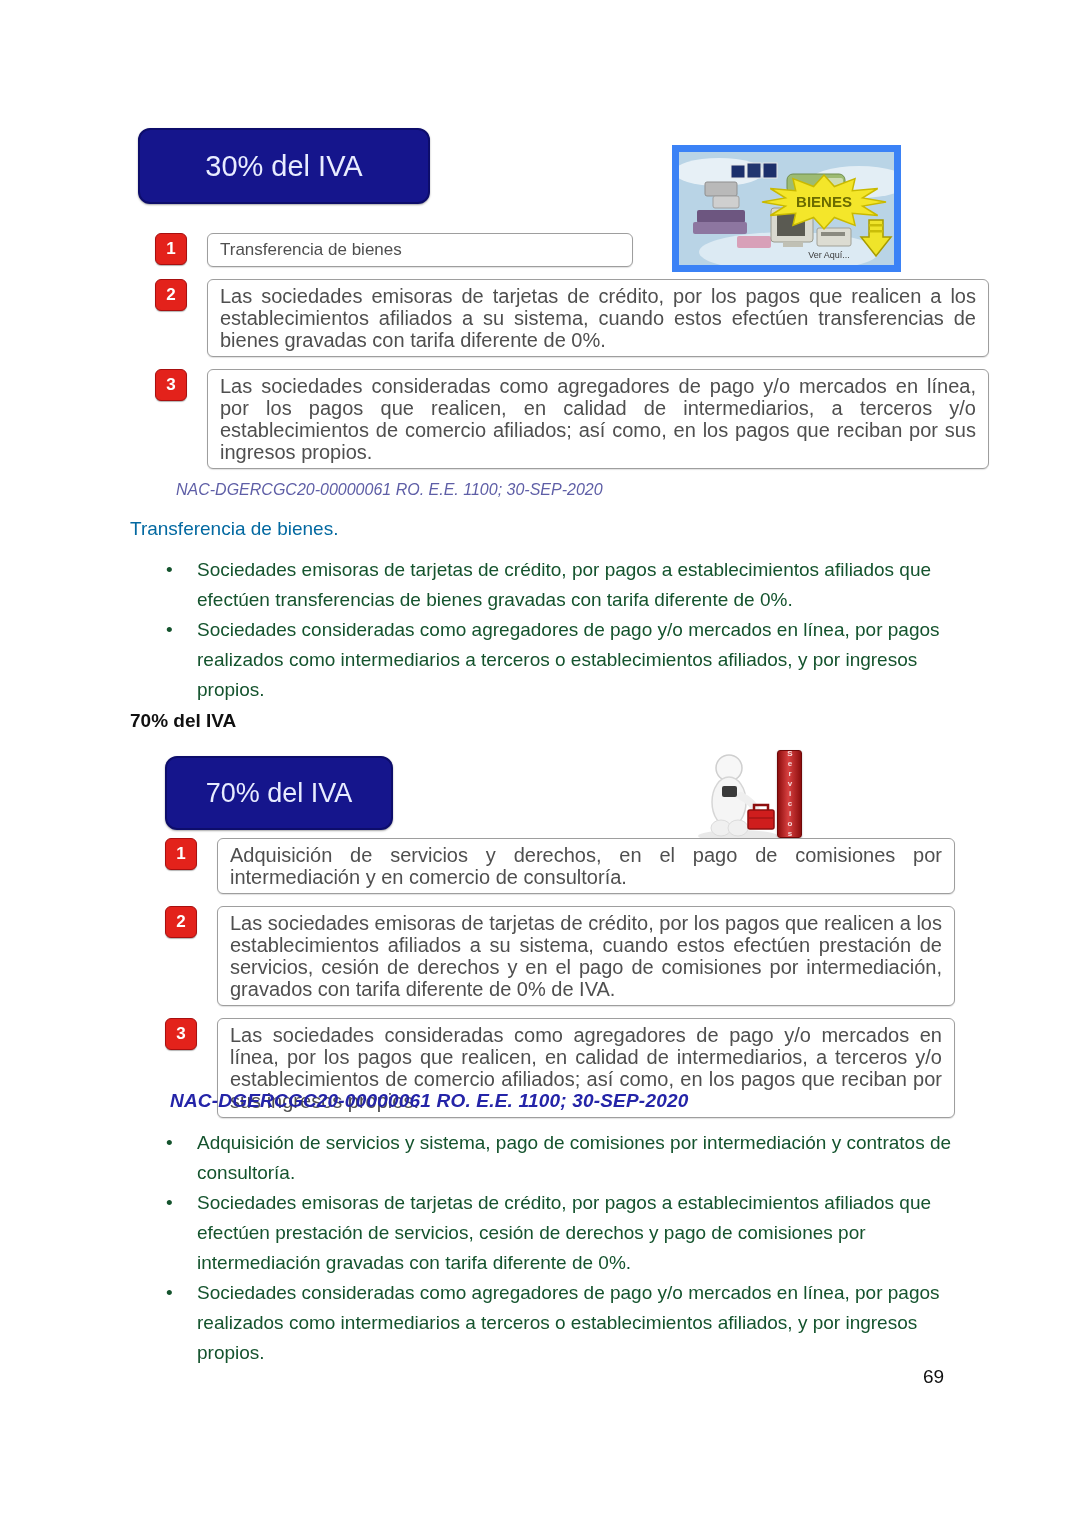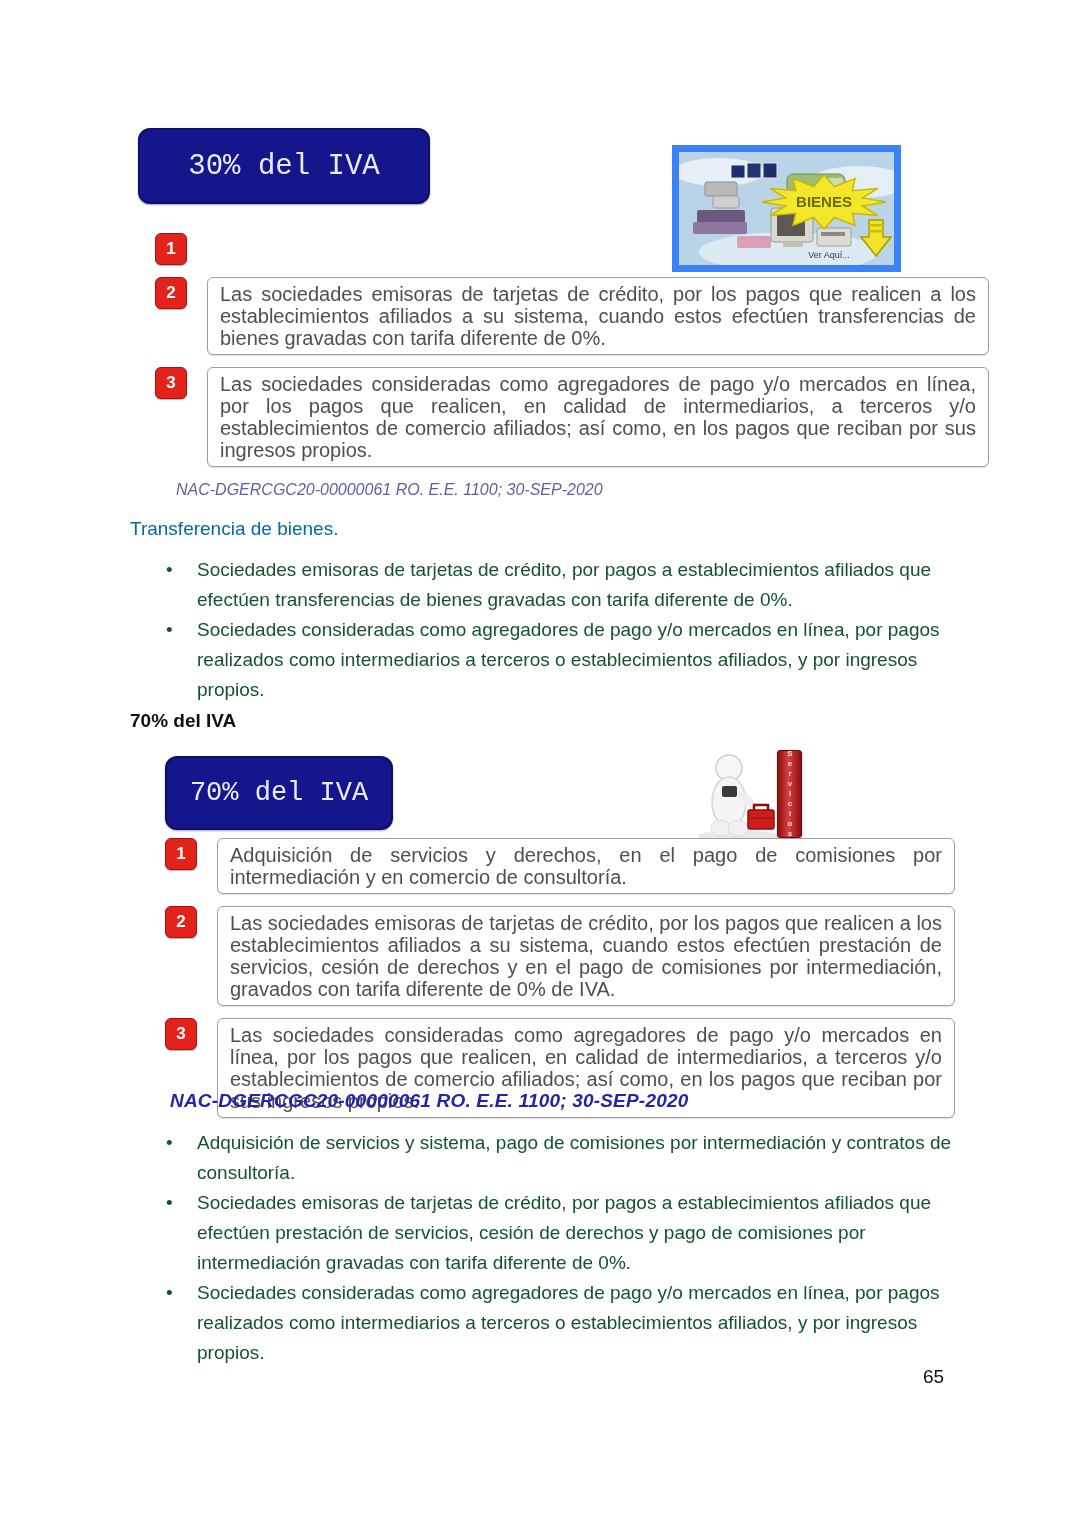--- a/index.html
+++ b/index.html
@@ -7,21 +7,20 @@
     position:relative;width:1080px;height:1526px;background:#ffffff;
     margin:0 auto;font-family:"Liberation Sans",sans-serif;color:#111;
     overflow:hidden;
   }
   .abs{position:absolute;}
   
   .blueplate{
     background:#15158c;color:#e8ecff;border:2px solid #0d0d6b;border-radius:12px;
     display:flex;align-items:center;justify-content:center;
     box-shadow:0 1px 2px rgba(0,0,0,.35);
-    font-family:Liberation Mono, monospace;
   }
   .blueplate.b30{left:138px;top:128px;width:288px;height:72px;font-size:29px;}
   .blueplate.b70{left:165px;top:756px;width:224px;height:70px;font-size:27px;}
   
   .rows{display:flex;flex-direction:column;}
   .rows30{left:155px;top:233px;width:840px;}
   .rows70{left:165px;top:838px;width:790px;}
   .row{display:flex;align-items:flex-start;gap:20px;margin-bottom:12px;}
   .badge{
     flex:0 0 auto;width:30px;height:30px;background:#e3221b;border:1px solid #a80f0f;
@@ -110,20 +109,21 @@
       <polygon points="190,68 204,68 204,85 212,85 197,104 182,85 190,85" fill="#efe42a" stroke="#a89c00" stroke-width="1.5"></polygon>
       <rect x="190" y="72" width="14" height="2.5" fill="#c9bd08"></rect>
       <rect x="190" y="78" width="14" height="2.5" fill="#c9bd08"></rect>
       <text x="150" y="106" text-anchor="middle" font-family="Liberation Sans, sans-serif" font-size="9" fill="#3a3a3a">Ver Aquí...</text>
     </svg>
   </div>
 
   <div class="abs rows rows30">
     <div class="row">
       <div class="badge">1</div>
+      <div class="ibox">Transferencia de bienes</div>
     </div>
     <div class="row">
       <div class="badge">2</div>
       <div class="ibox">Las sociedades emisoras de tarjetas de crédito, por los pagos que realicen a los establecimientos afiliados a su sistema, cuando estos efectúen transferencias de bienes gravadas con tarifa diferente de 0%.</div>
     </div>
     <div class="row">
       <div class="badge">3</div>
       <div class="ibox">Las sociedades consideradas como agregadores de pago y/o mercados en línea, por los pagos que realicen, en calidad de intermediarios, a terceros y/o establecimientos de comercio afiliados; así como, en los pagos que reciban por sus ingresos propios.</div>
     </div>
   </div>
@@ -177,15 +177,15 @@
   </div>
 
   <div class="abs cite2">NAC-DGERCGC20-00000061 RO. E.E. 1100; 30-SEP-2020</div>
 
   <ul class="abs bullets bl70">
     <li>Adquisición de servicios y sistema, pago de comisiones por intermediación y contratos de consultoría.</li>
     <li>Sociedades emisoras de tarjetas de crédito, por pagos a establecimientos afiliados que efectúen prestación de servicios, cesión de derechos y pago de comisiones por intermediación gravadas con tarifa diferente de 0%.</li>
     <li>Sociedades consideradas como agregadores de pago y/o mercados en línea, por pagos realizados como intermediarios a terceros o establecimientos afiliados, y por ingresos propios.</li>
   </ul>
 
-  <div class="abs pagenum">65</div>
+  <div class="abs pagenum">69</div>
 
 </div>
 
 </body></html>

